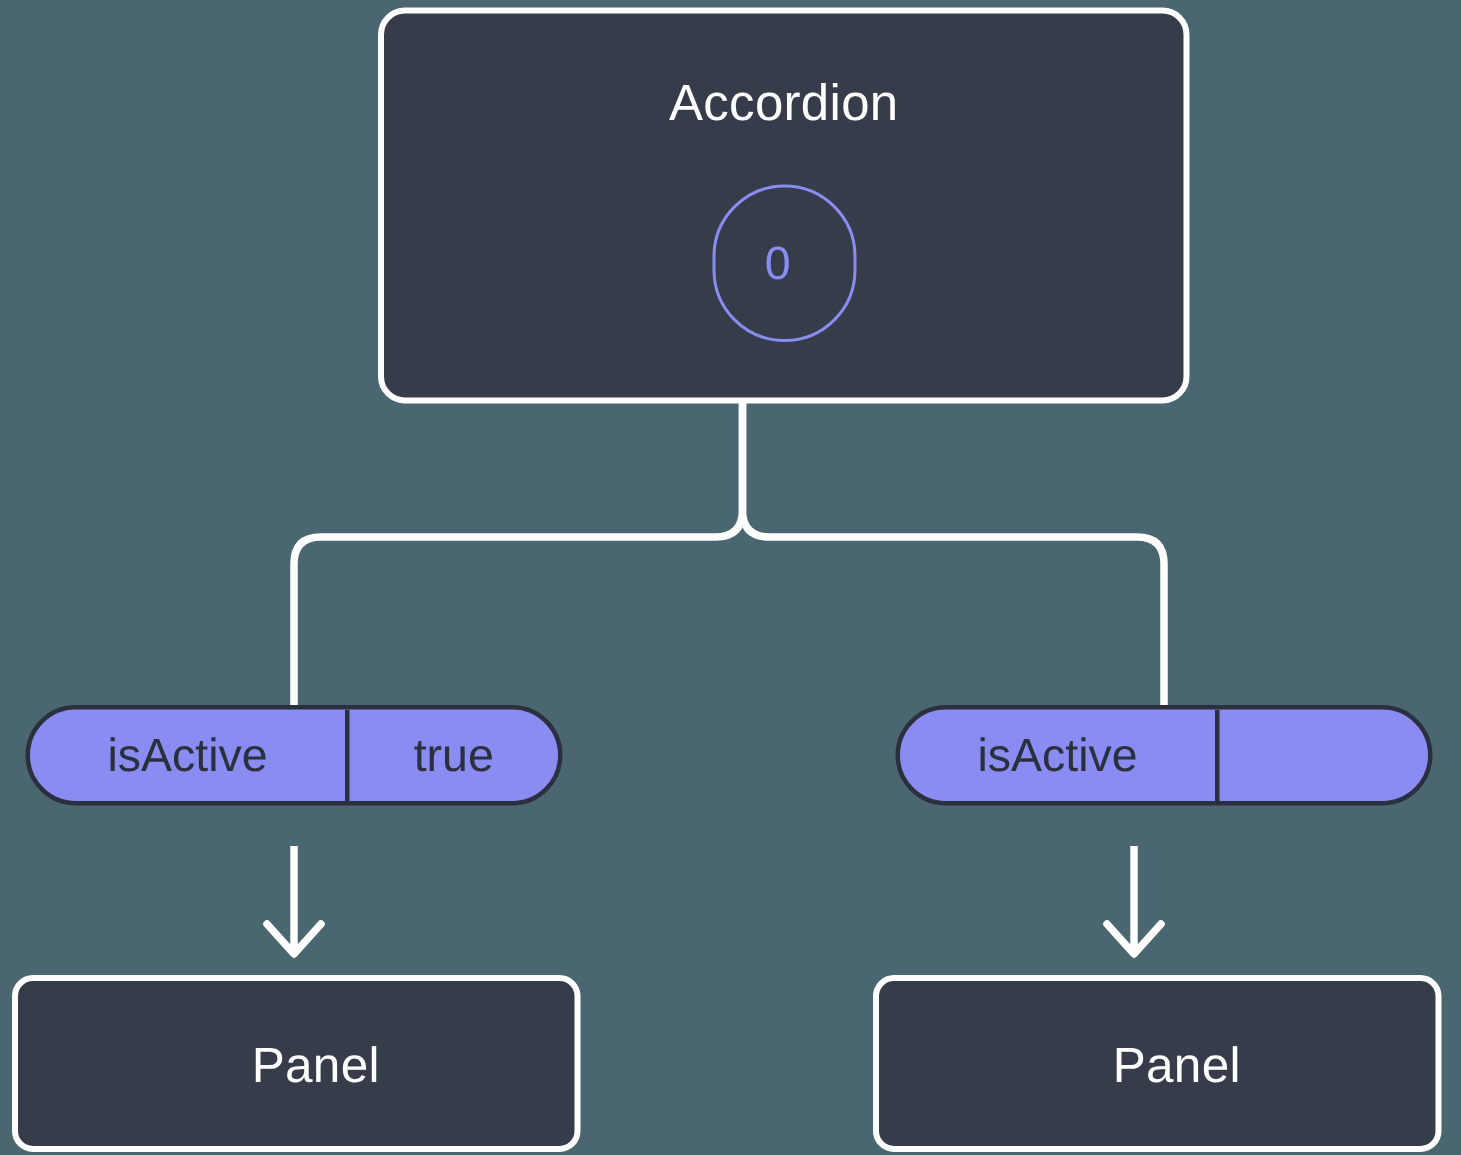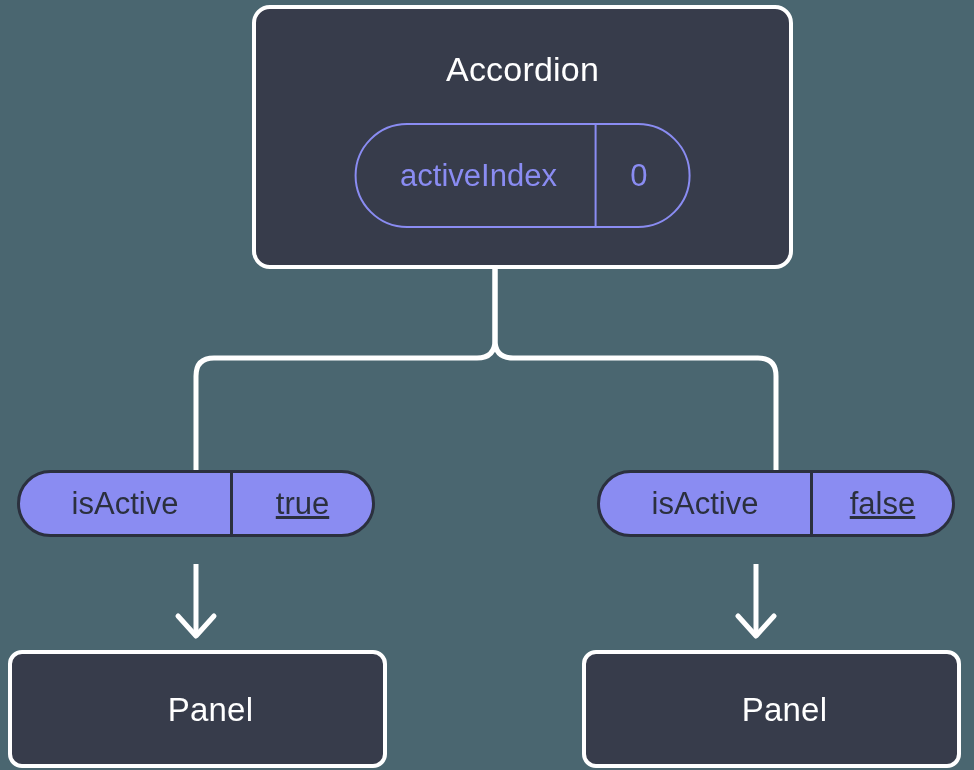--- a/index.html
+++ b/index.html
@@ -108,21 +108,20 @@
     color: #2b303e;
     font-size: 31px;
     line-height: 1;
   }
   .pill-filled .pill-key {
     border-right: 3px solid #2b303e;
     flex: 0 0 auto;
   }
   .pill-filled .pill-val {
     flex: 1 1 auto;
-    text-decoration: underline;
   }
 
   #pill-left  { left: 17px;  top: 470px; width: 358px; }
   #pill-left  .pill-key { width: 213px; }
   #pill-right { left: 597px; top: 470px; width: 358px; }
   #pill-right .pill-key { width: 213px; }
 
   
   .panel-box {
     position: absolute;
@@ -168,33 +167,31 @@
     <path d="M 178 616 L 196 636 L 214 616" fill="none" stroke="#ffffff" stroke-width="5" stroke-linecap="round" stroke-linejoin="round"></path>
 
     <path d="M 756 564 L 756 636" fill="none" stroke="#ffffff" stroke-width="5" stroke-linecap="butt"></path>
     <path d="M 738 616 L 756 636 L 774 616" fill="none" stroke="#ffffff" stroke-width="5" stroke-linecap="round" stroke-linejoin="round"></path>
   </svg>
 
   <div class="node-box" id="accordion-box">
     <div class="node-title">Accordion</div>
 
     <div class="pill-outline">
-      <div class="pill-key">activeIndex</div>
       <div class="pill-val">0</div>
     </div>
   </div>
 
   <div class="pill-filled" id="pill-left">
     <div class="pill-key">isActive</div>
     <div class="pill-val">true</div>
   </div>
 
   <div class="pill-filled" id="pill-right">
     <div class="pill-key">isActive</div>
-    <div class="pill-val">false</div>
   </div>
 
   <div class="panel-box" id="panel-left">
     <div class="panel-label">Panel</div>
   </div>
 
   <div class="panel-box" id="panel-right">
     <div class="panel-label">Panel</div>
   </div>
 

